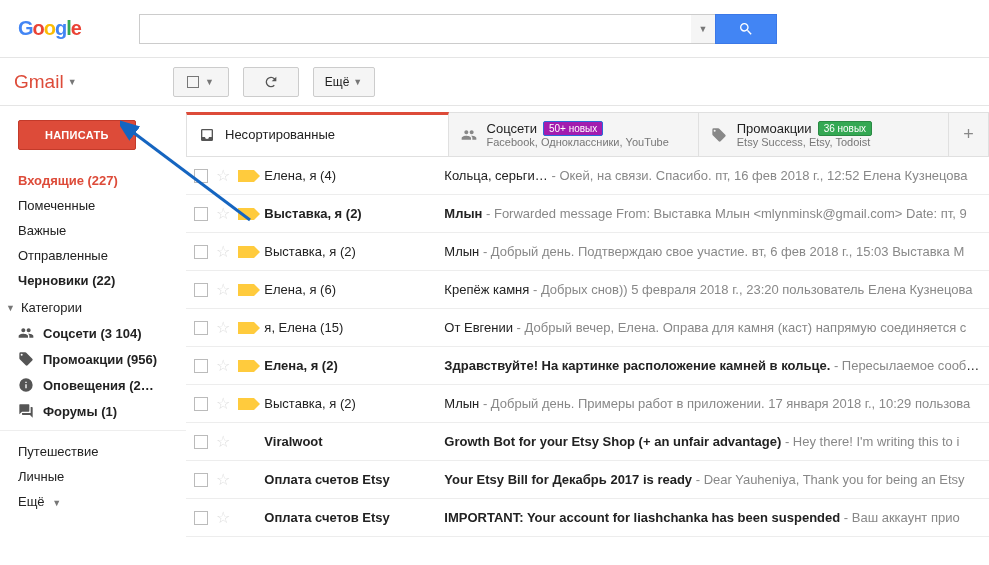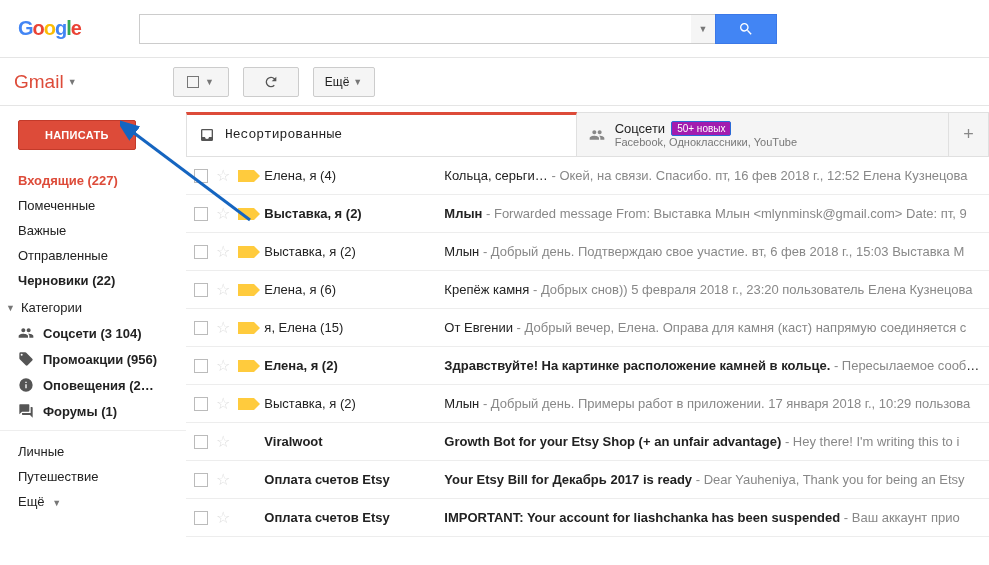--- a/index.html
+++ b/index.html
@@ -40,21 +40,21 @@
   .nav-item.bold { font-weight: bold; }
   .nav-item.with-icon { display: flex; align-items: center; gap: 9px; }
   .nav-sep { display: flex; align-items: center; gap: 6px; padding: 7px 0 5px 6px; color: #222; font-size: 13px; cursor: pointer; }
   .nav-group-top { border-top: 1px solid #eee; margin-top: 6px; padding-top: 8px; }
   .icon-box { width: 16px; height: 16px; display: inline-flex; align-items: center; justify-content: center; }
   
   
   .content { flex: 1; display: flex; flex-direction: column; overflow: hidden; }
   .tabs { display: flex; border-bottom: 1px solid #e0e0e0; margin-top: 6px; }
   .tab { flex: 1; border: 1px solid #e0e0e0; border-bottom: none; border-left: none; padding: 8px 12px; display: flex; align-items: center; gap: 10px; cursor: pointer; min-width: 0; }
-  .tab:first-child { border-left: 1px solid #e0e0e0; font-family: Liberation Mono, monospace; }
+  .tab:first-child { border-left: 1px solid #e0e0e0; }
   .tab.active { border-top: 3px solid #dd4b39; padding-top: 6px; background: #fff; }
   .tab:not(.active) { background: #f5f5f5; align-items: center; }
   .tab-title { font-size: 13px; font-weight: normal; white-space: nowrap; }
   .tab-sub { font-size: 11px; color: #777; white-space: nowrap; overflow: hidden; text-overflow: ellipsis; }
   .tab-body { display: flex; flex-direction: column; min-width: 0; }
   .tab-title-row { display: flex; align-items: center; gap: 6px; }
   .badge { font-size: 10px; padding: 1px 5px; border-radius: 2px; color: #fff; }
   .badge-blue { background: #a21caf; border: 1px solid #2a6bd8; }
   .badge-green { background: #34A853; border: 1px solid #2a8a44; }
   .tab-plus { width: 40px; flex: 0 0 40px; display: flex; align-items: center; justify-content: center; border: 1px solid #e0e0e0; border-left: none; border-bottom: none; color: #888; font-size: 18px; cursor: pointer; background: #f5f5f5; }
@@ -160,22 +160,22 @@
       <div class="nav-item bold with-icon">
         <span class="icon-box">
             <svg width="16" height="16" viewBox="0 0 24 24" fill="#555">
               <path d="M21 6h-2v9H6v2a1 1 0 001 1h11l4 4V7a1 1 0 00-1-1zM17 12V3a1 1 0 00-1-1H3a1 1 0 00-1 1v14l4-4h10a1 1 0 001-1z"></path>
             </svg>
           </span>
         <span>Форумы (1)</span>
       </div>
 
       <div class="nav-group-top"></div>
+      <div class="nav-item">Путешествие</div>
       <div class="nav-item">Личные</div>
-      <div class="nav-item">Путешествие</div>
       <div class="nav-item">
         <span>Ещё</span>
         <span class="chev" style="margin-left:4px;">▼</span>
       </div>
     </div>
   </div>
 
   <div class="content">
     <div class="tabs">
       <div class="tab active" style="flex:1.05">
@@ -191,20 +191,34 @@
             <svg width="18" height="18" viewBox="0 0 24 24" fill="#888">
               <path d="M16 11c1.66 0 3-1.34 3-3s-1.34-3-3-3-3 1.34-3 3 1.34 3 3 3zM8 11c1.66 0 3-1.34 3-3S9.66 5 8 5 5 6.34 5 8s1.34 3 3 3zm0 2c-2.33 0-7 1.17-7 3.5V19h14v-2.5C15 14.17 10.33 13 8 13zm8 0c-.29 0-.62.02-.97.05 1.16.84 1.97 1.97 1.97 3.45V19h6v-2.5c0-2.33-4.67-3.5-7-3.5z"></path>
             </svg>
           </span>
         <div class="tab-body">
           <div class="tab-title-row">
             <span class="tab-title">Соцсети</span>
             <span class="badge badge-blue">50+ новых</span>
           </div>
           <span class="tab-sub">Facebook, Одноклассники, YouTube</span>
+        </div>
+      </div>
+      <div class="tab">
+        <span class="icon-box">
+            <svg width="18" height="18" viewBox="0 0 24 24" fill="#888">
+              <path d="M21.41 11.58l-9-9A2 2 0 0011 2H4a2 2 0 00-2 2v7a2 2 0 00.59 1.42l9 9a2 2 0 002.83 0l7-7a2 2 0 000-2.84zM5.5 7A1.5 1.5 0 117 5.5 1.5 1.5 0 015.5 7z"></path>
+            </svg>
+          </span>
+        <div class="tab-body">
+          <div class="tab-title-row">
+            <span class="tab-title">Промоакции</span>
+            <span class="badge badge-green">36 новых</span>
+          </div>
+          <span class="tab-sub">Etsy Success, Etsy, Todoist</span>
         </div>
       </div>
       <div class="tab-plus">
           <span>+</span>
         </div>
     </div>
 
     <div class="rows" id="rows">
         <div class="row">
           <span class="cb"></span>

